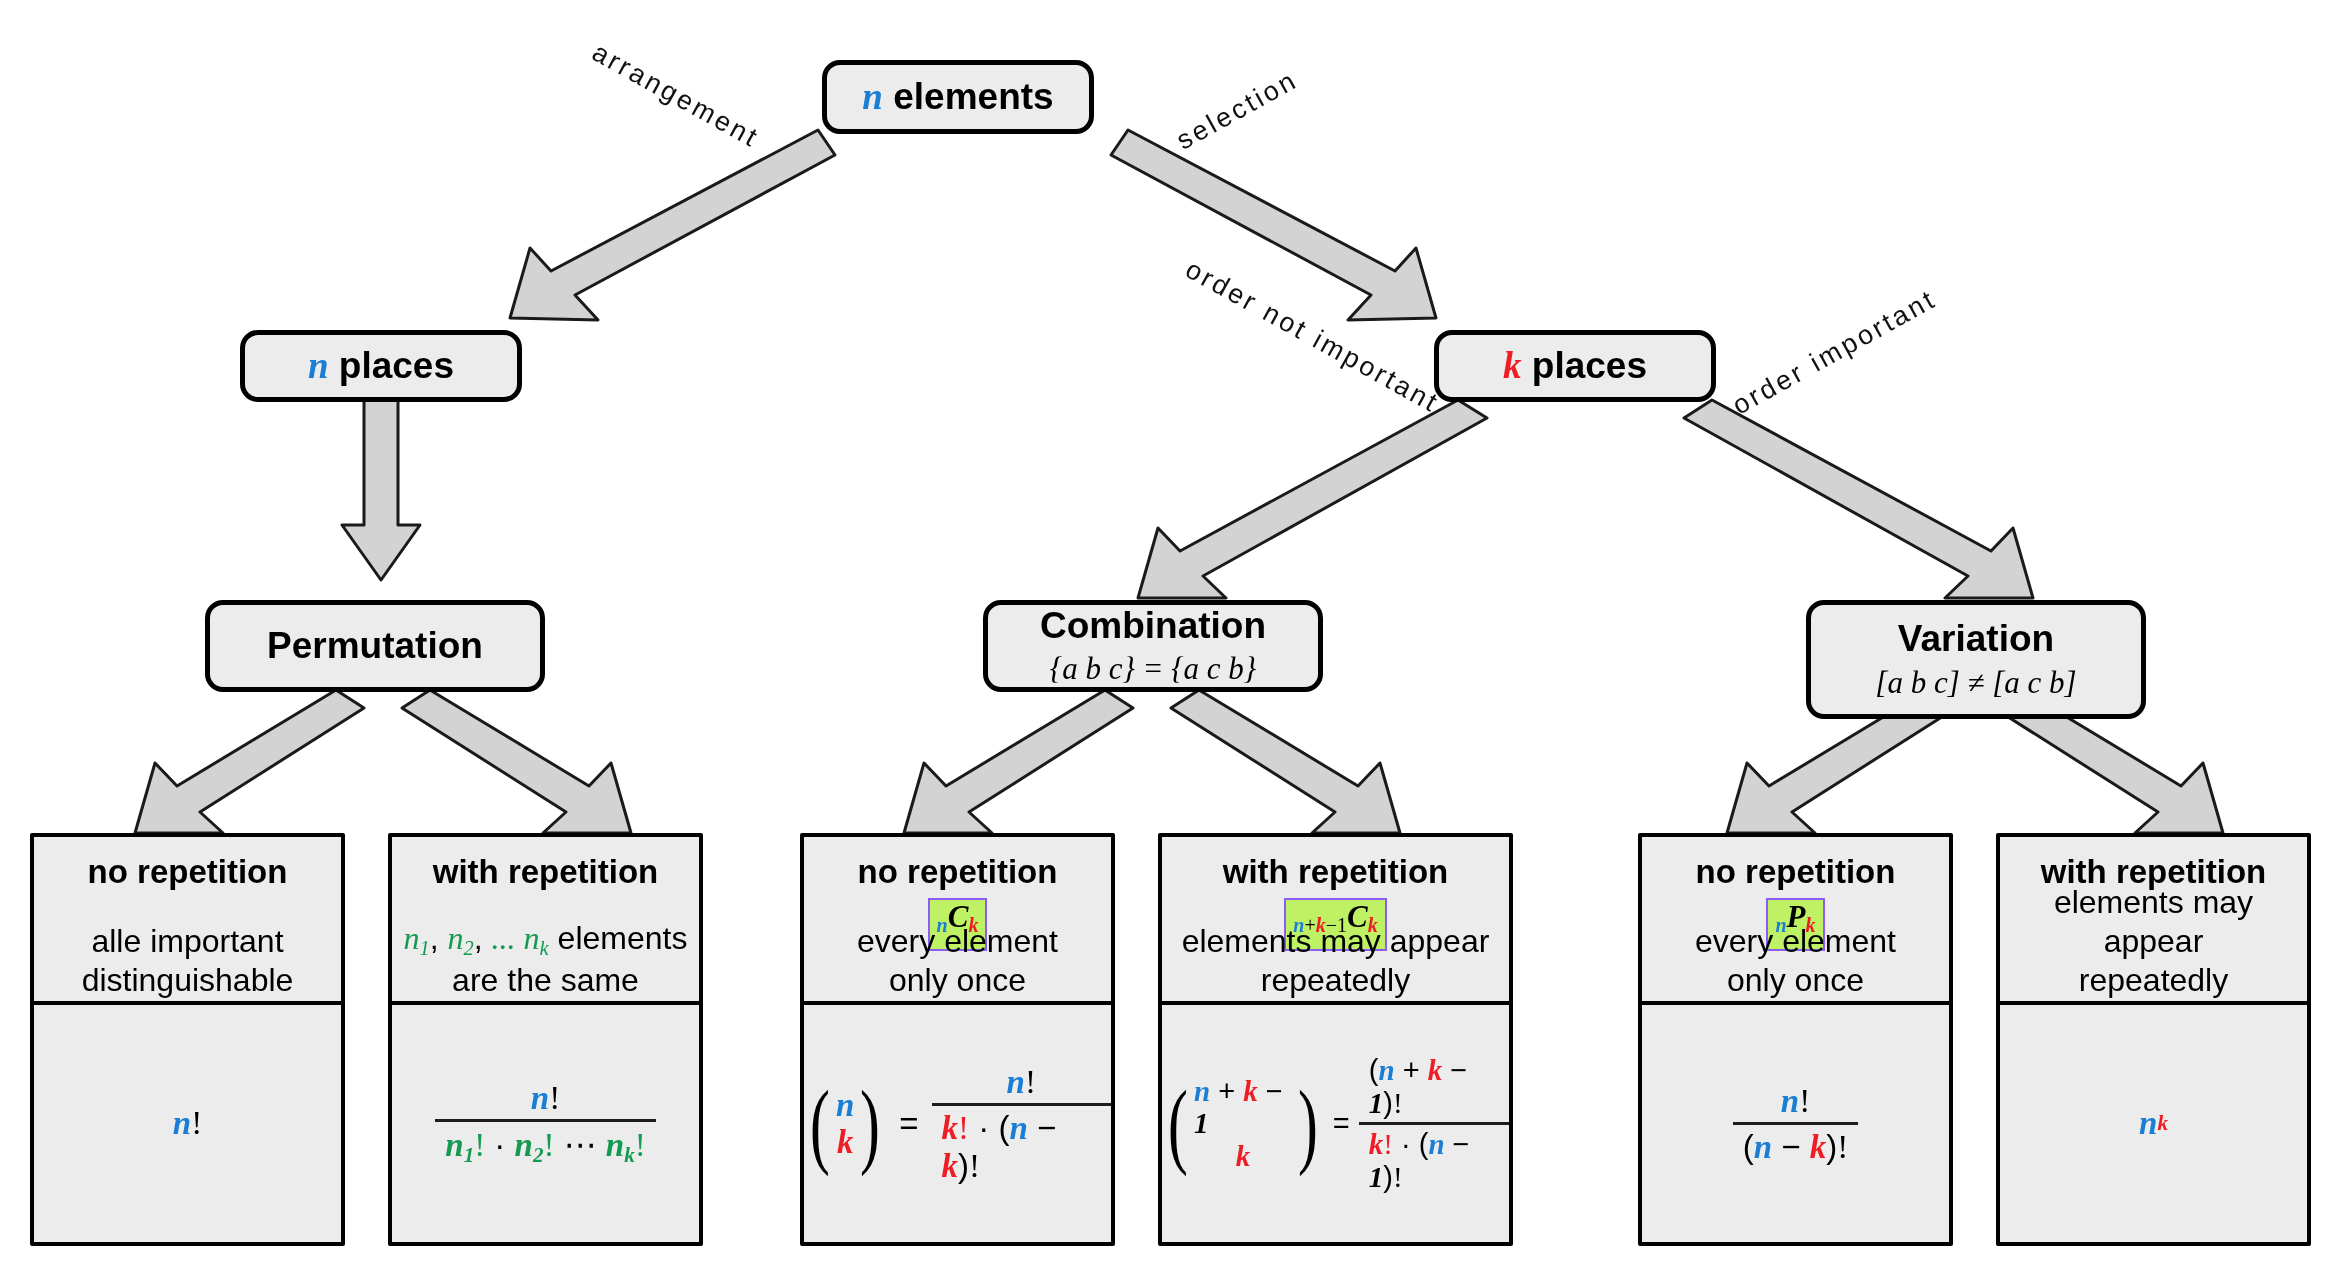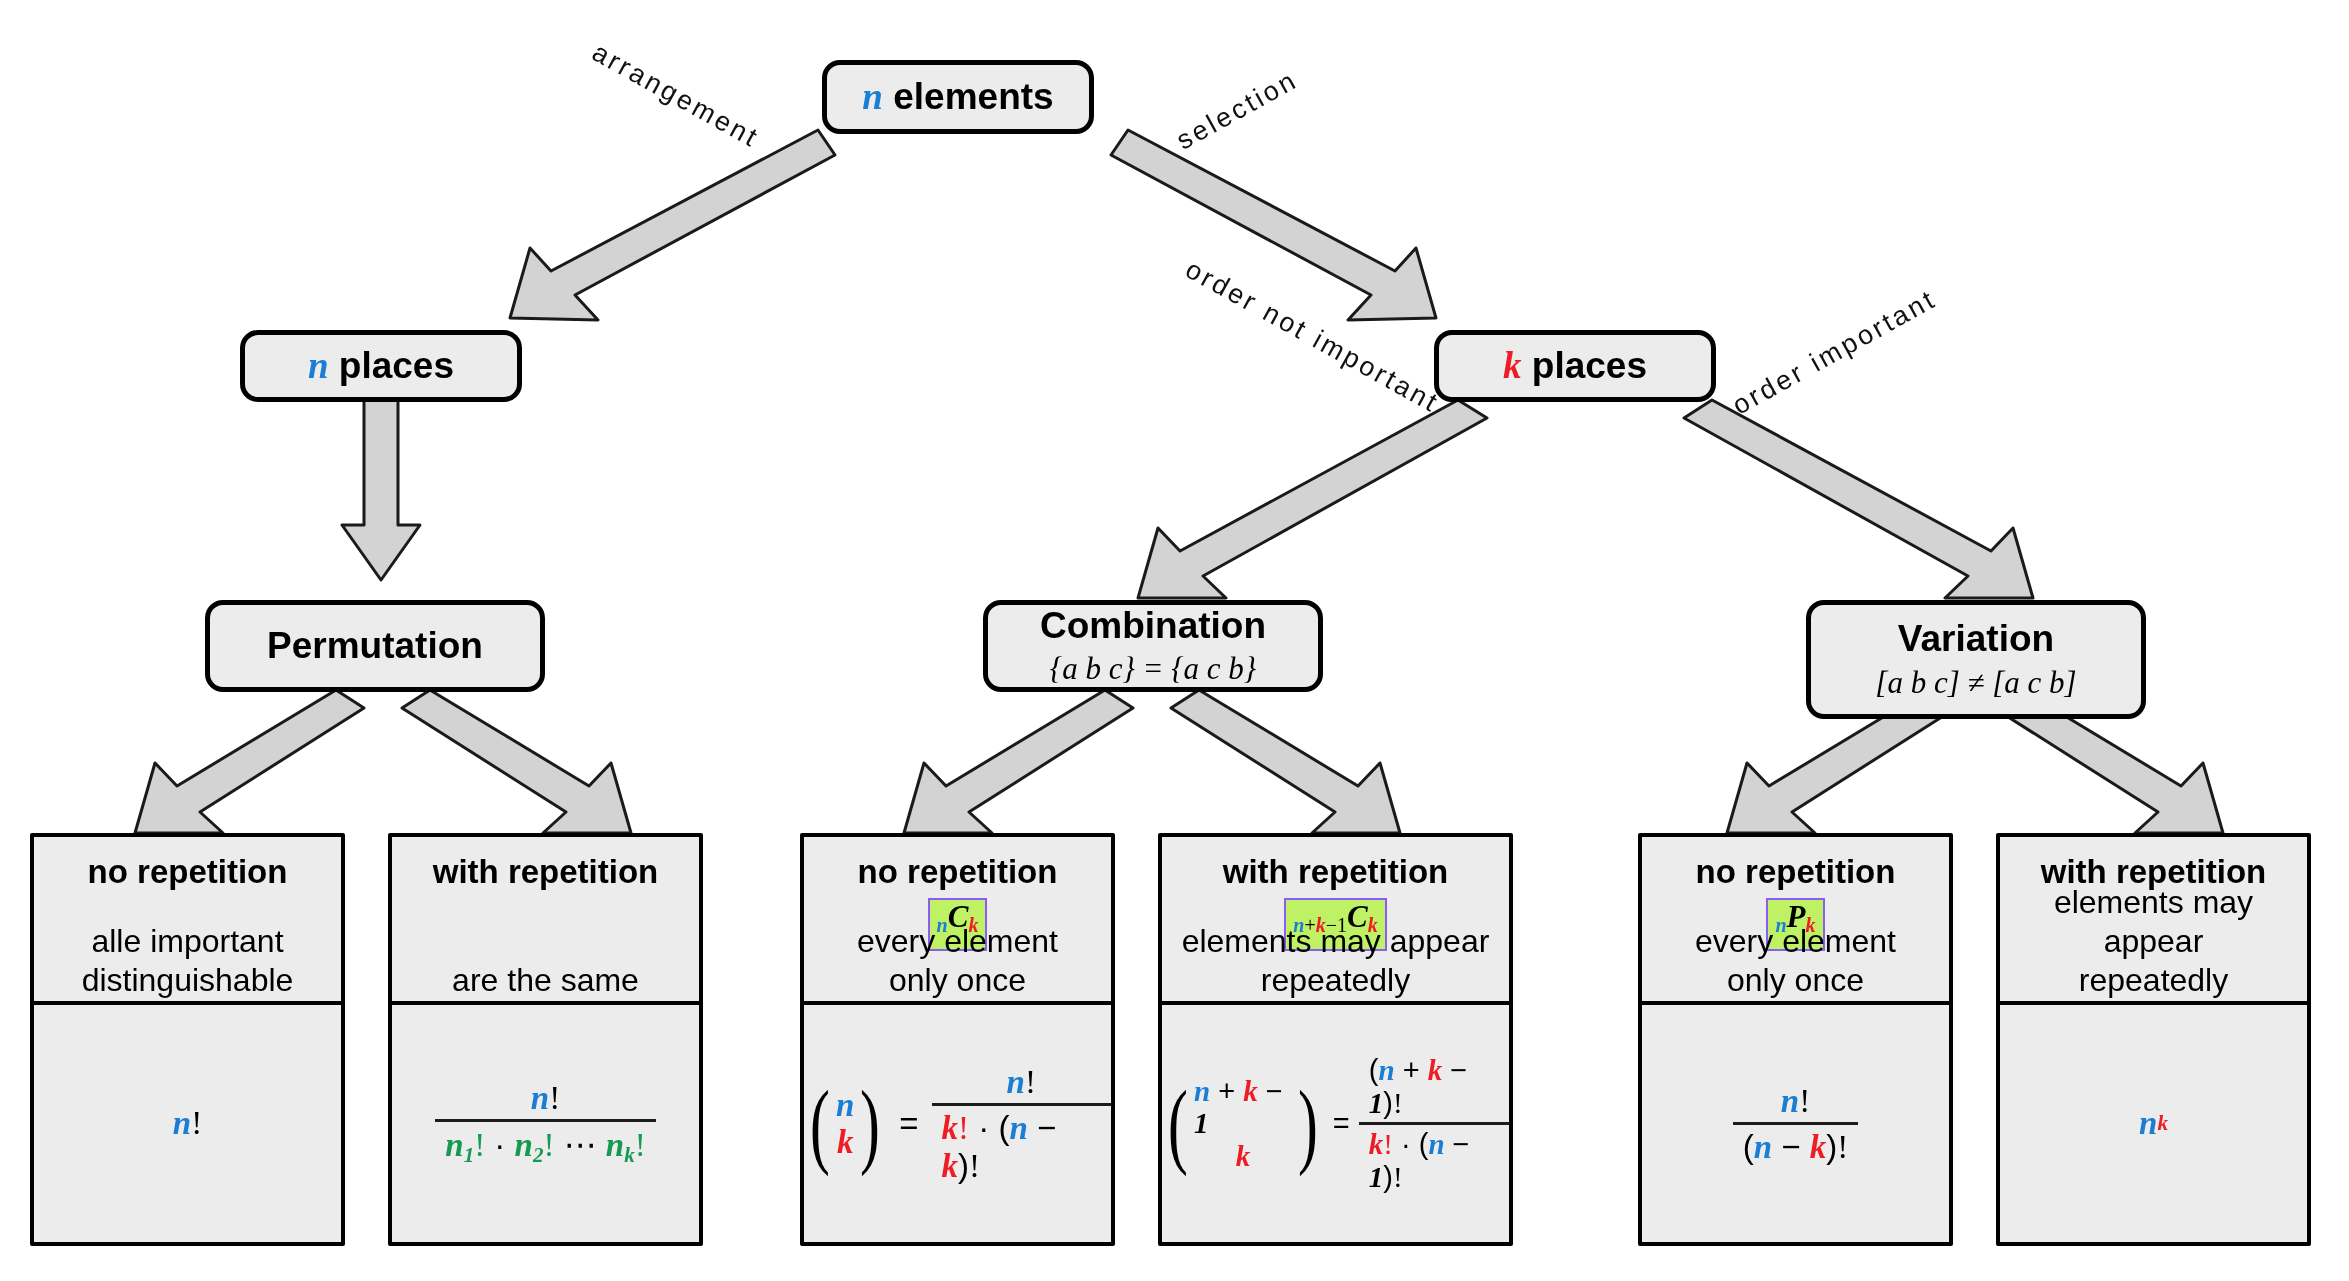--- a/index.html
+++ b/index.html
@@ -165,20 +165,26 @@
     </div>
     <div class="lower">
       <span class="math"><span class="mb blue">n</span><span class="up">!</span></span>
     </div>
   </div>
 
   <div class="leaf" style="left:388px;top:833px;width:315px;height:413px;">
     <div class="upper">
       <div class="head">with repetition</div>
       <div class="desc">
+        <div>
+          <span class="math green"><span>n</span><span class="sbs">1</span></span><span>,</span>
+          <span class="math green"><span>n</span><span class="sbs">2</span></span><span>,</span>
+          <span class="math green"><span>...</span> <span>n</span><span class="sbs">k</span></span>
+          <span>elements</span>
+        </div>
         <div>are the same</div>
       </div>
     </div>
     <div class="lower">
       <span class="frac">
         <span class="num"><span class="mb blue">n</span><span class="math up">!</span></span>
         <span class="den">
           <span class="mb green"><span>n</span><span class="sbs">1</span></span><span class="math up green">!</span>
           <span>·</span>
           <span class="mb green"><span>n</span><span class="sbs">2</span></span><span class="math up green">!</span>

